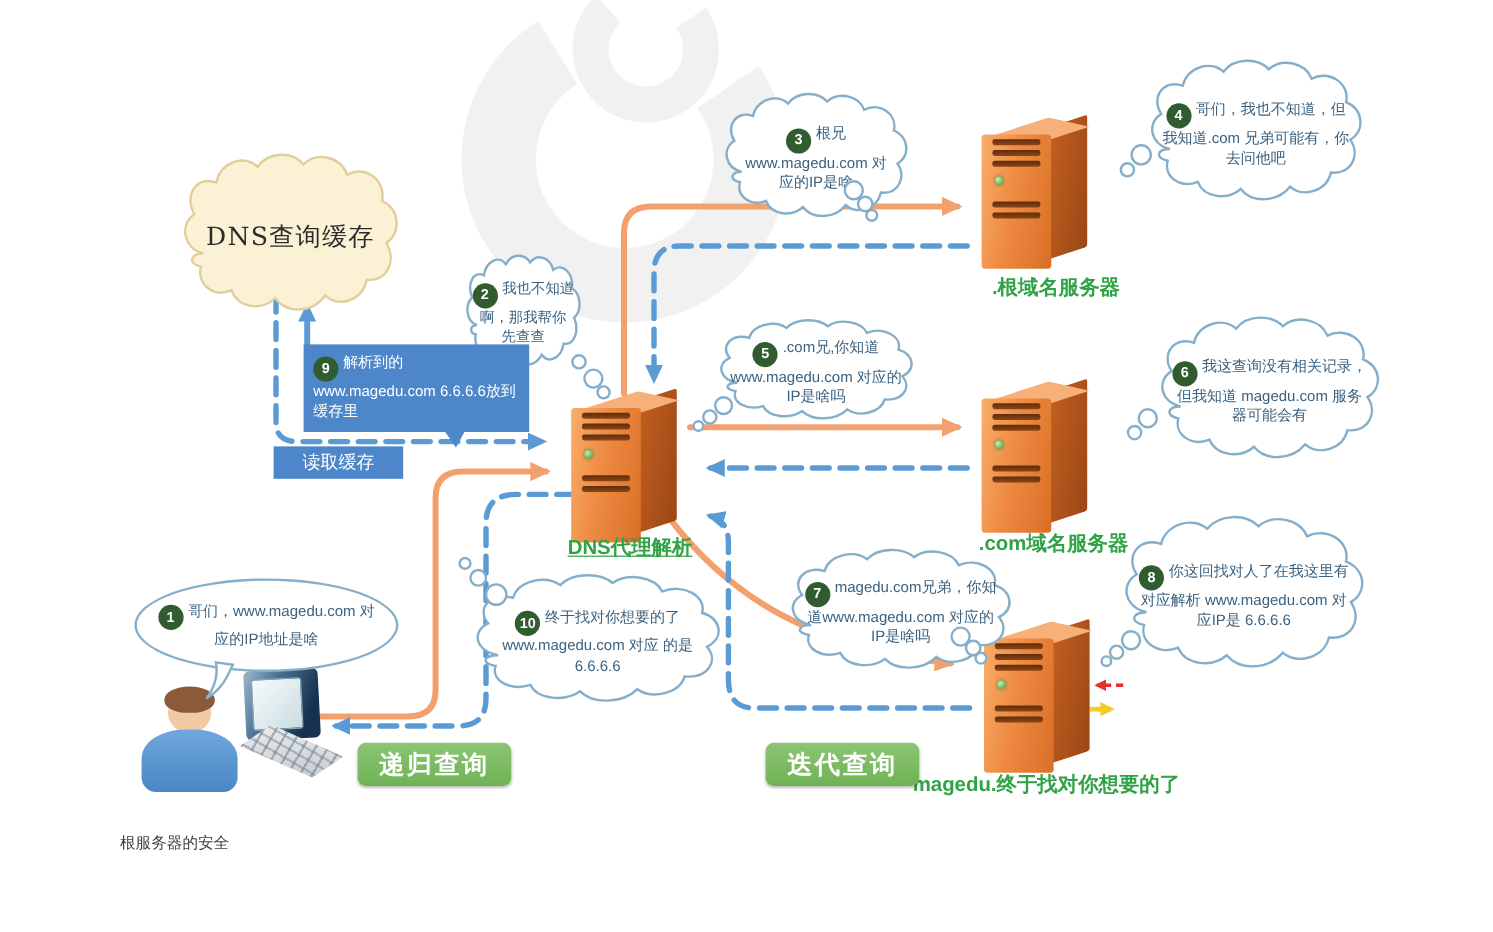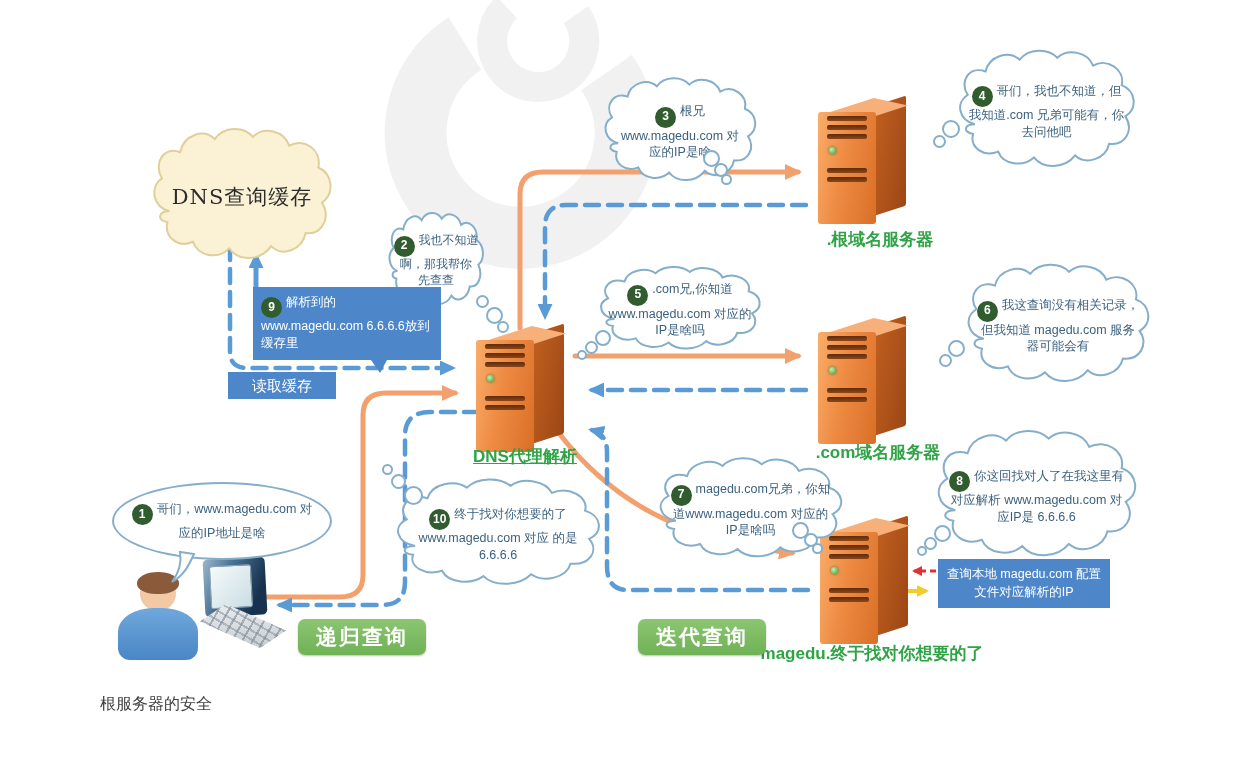--- a/index.html
+++ b/index.html
@@ -32,21 +32,21 @@
               border-left:9px solid transparent;border-right:7px solid transparent;
               border-top:13px solid #4E87C9;}
   #readcache{left:228px;top:372px;padding:3px 24px;font-size:15px;z-index:4;}
   #localbox{left:938px;top:559px;width:160px;padding:7px 6px;text-align:center;}
   
   .greenbtn{position:absolute;background:linear-gradient(#8CC573,#6FB254);color:#fff;font-size:21px;
             font-weight:bold;padding:4px 18px;border-radius:7px;letter-spacing:2px;z-index:4;
             box-shadow:0 1px 2px rgba(0,0,0,.25);}
   
   .srvlabel{position:absolute;color:#2FA346;font-weight:bold;font-size:17px;text-align:center;z-index:3;width:240px;}
-  .caption{position:absolute;left:100px;top:694px;font-size:16px;color:#3F3F3F;z-index:4;}
+  .caption{position:absolute;left:100px;top:694px;font-size:13px;color:#3F3F3F;z-index:4;}
   
   .server{position:absolute;width:95px;height:132px;z-index:2;}
   .srv-side{position:absolute;left:56px;top:8px;width:32px;height:110px;border-radius:2px;
             background:linear-gradient(100deg,#C2601F,#9C4716);transform:skewY(-18deg);transform-origin:top left;}
   .srv-cap{position:absolute;left:0;top:0;width:90px;height:18px;background:#F7B079;
            clip-path:polygon(0 100%,62% 0,100% 42%,64% 100%);}
   .srv-front{position:absolute;left:0;top:14px;width:58px;height:112px;border-radius:3px;
              background:linear-gradient(100deg,#F9AE6B 0%,#EE8A42 45%,#D96F27 100%);}
   .vent{height:5px;background:linear-gradient(#5C2D0C,#8F4516);margin:4px 9px 0 9px;border-radius:2px;}
   .vent.gap{margin-top:14px;}
@@ -302,20 +302,19 @@
   </div>
   <div class="tdot" style="left:404px;top:486px;width:15px;height:15px;"></div>
   <div class="tdot" style="left:391px;top:474px;width:11px;height:11px;"></div>
   <div class="tdot" style="left:382px;top:464px;width:7px;height:7px;"></div>
 
   <div class="bluebox" id="box9">
     <span class="badge">9</span><span>解析到的 www.magedu.com 6.6.6.6放到缓存里</span>
     <div class="tail"></div>
   </div>
   <div class="bluebox" id="readcache">读取缓存</div>
-  <div class="bluebox" id="localbox">查询本地 magedu.com 配置文件对应解析的IP</div>
 
   <div class="greenbtn" style="left:638px;top:619px;">迭代查询</div>
   <div class="greenbtn" style="left:298px;top:619px;">递归查询</div>
 
   <div class="caption">根服务器的安全</div>
 
 </div>
 
 </body></html>

